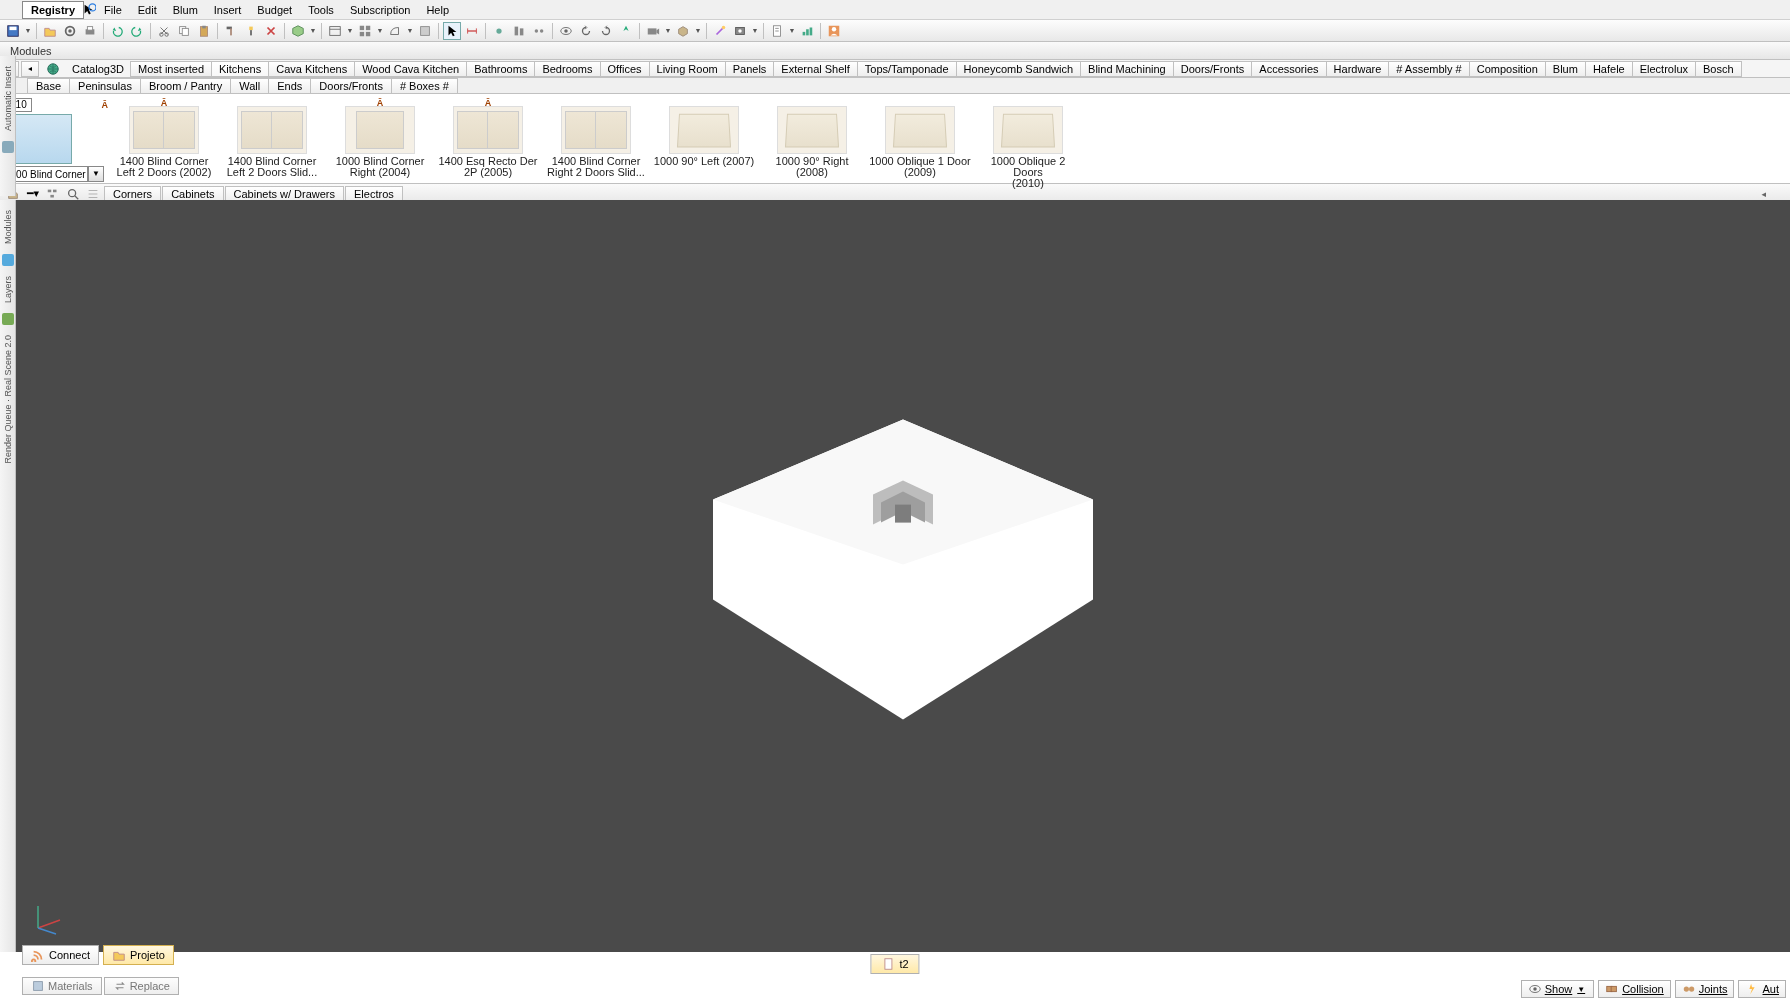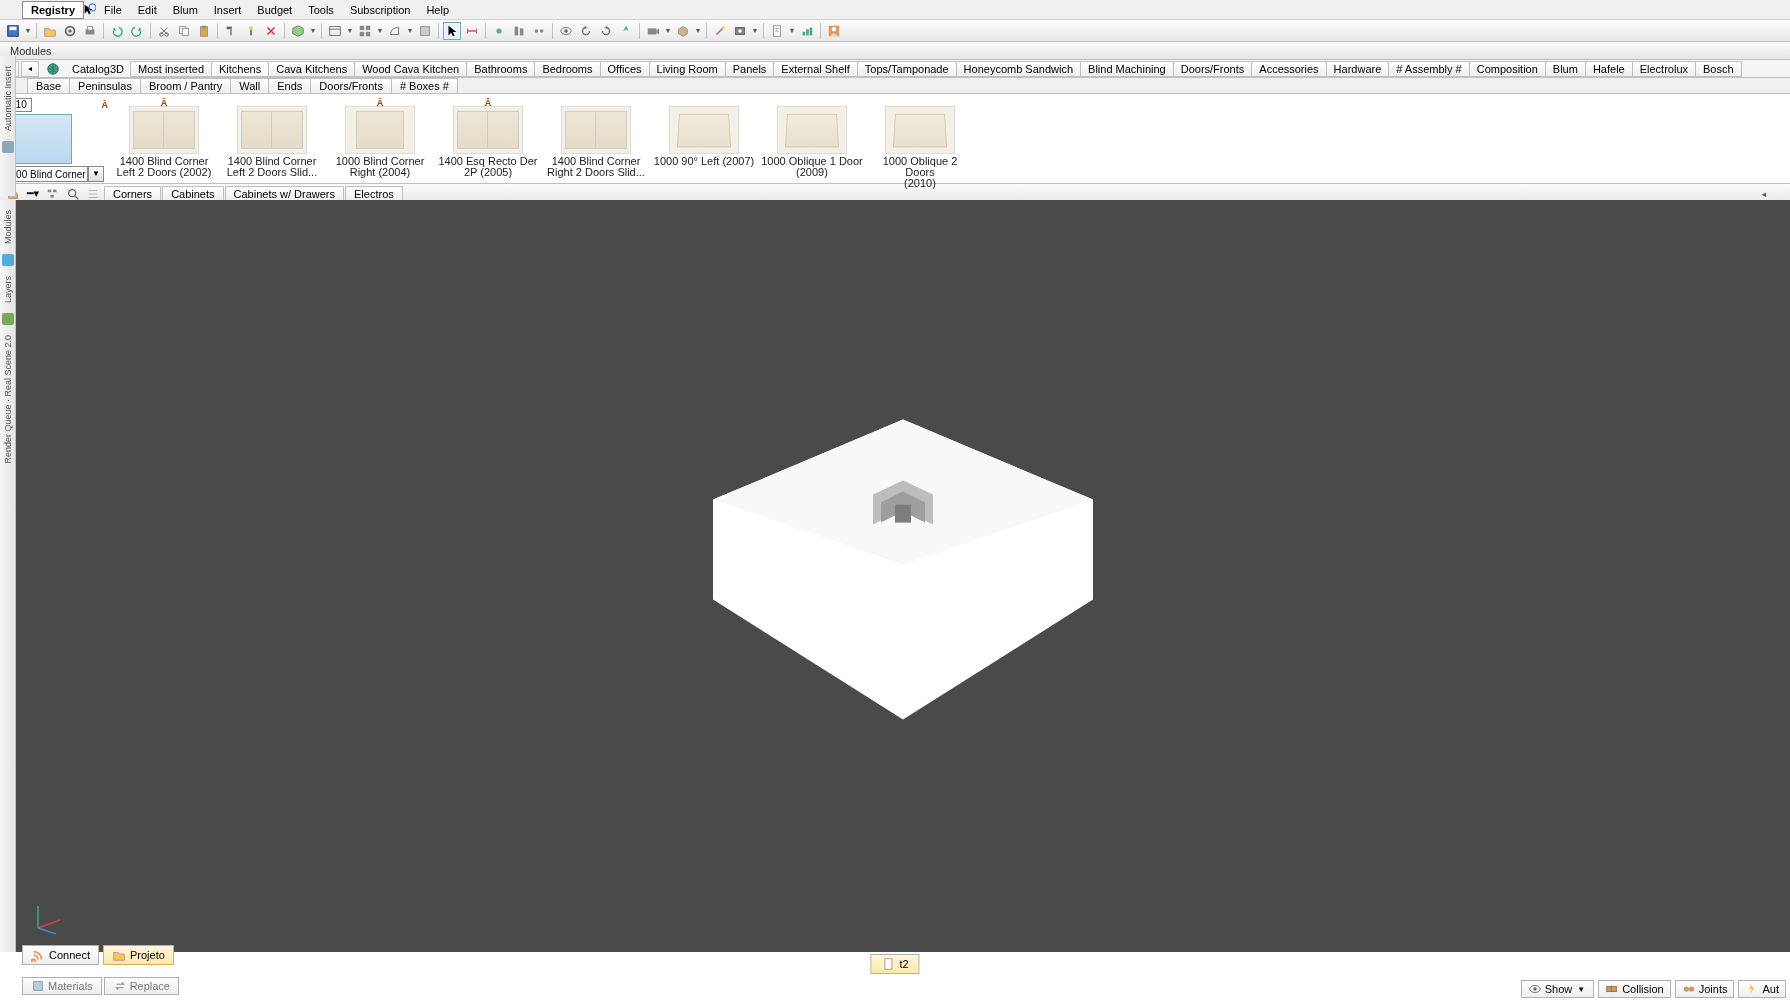--- a/index.html
+++ b/index.html
@@ -71,21 +71,21 @@
 .bottom-tabs { position: absolute; left: 16px; bottom: 36px; height: 22px; display: flex; align-items: center; gap: 4px; padding-left: 6px; }
 .bottom-tabs .btab { display: flex; align-items: center; gap: 4px; padding: 2px 8px; border: 1px solid #b0b0b0; background: linear-gradient(#fff,#eee); cursor: pointer; }
 .bottom-tabs .btab.active { background: linear-gradient(#fff7e0,#ffe9a8); border-color: #d4b050; }
 .tab-center { position: absolute; left: 50%; bottom: 28px; transform: translateX(-50%); }
 .tab-center .btab { display: flex; align-items: center; gap: 4px; padding: 2px 10px; border: 1px solid #b0b0b0; background: linear-gradient(#fff7e0,#ffe9a8); cursor: pointer; }
 
 .bottom-tabs2 { position: absolute; left: 16px; bottom: 6px; height: 20px; display: flex; align-items: center; gap: 2px; padding-left: 6px; }
 .bottom-tabs2 .btab2 { display: flex; align-items: center; gap: 3px; padding: 1px 8px; border: 1px solid #b0b0b0; background: linear-gradient(#fdfdfd,#eee); cursor: pointer; color: #777; }
 
 
-.status-right { position: absolute; right: 4px; bottom: 4px; display: flex; align-items: center; gap: 4px; }
+.status-right { position: absolute; right: 4px; bottom: 4px; display: flex; align-items: center; gap: 4px; text-decoration: underline; }
 .status-right .sbtn { display: flex; align-items: center; gap: 3px; padding: 1px 6px; border: 1px solid #b0b0b0; background: linear-gradient(#fff,#eee); cursor: pointer; }
 .status-right .sdd { font-size: 8px; padding: 0 2px; }
 
 
 .ico { width: 14px; height: 14px; }
 </style>
 </head>
 <body>
 
 <div class="menubar">
@@ -412,20 +412,25 @@
     <div class="label"><span>1400 Blind Corner</span><br><span>Right 2 Doors Slid...</span></div>
   </div>
   <div class="module-item">
     <div class="marker"></div>
     <div class="thumb corner"></div>
     <div class="label"><span>1000 90° Left (2007)</span><br><span></span></div>
   </div>
   <div class="module-item">
     <div class="marker"></div>
     <div class="thumb corner"></div>
+    <div class="label"><span>1000 90° Right</span><br><span>(2008)</span></div>
+  </div>
+  <div class="module-item">
+    <div class="marker"></div>
+    <div class="thumb corner"></div>
     <div class="label"><span>1000 Oblique 1 Door</span><br><span>(2009)</span></div>
   </div>
   <div class="module-item">
     <div class="marker"></div>
     <div class="thumb corner"></div>
     <div class="label"><span>1000 Oblique 2 Doors</span><br><span>(2010)</span></div>
   </div>
 </div>
 
 <div class="filter-row">

